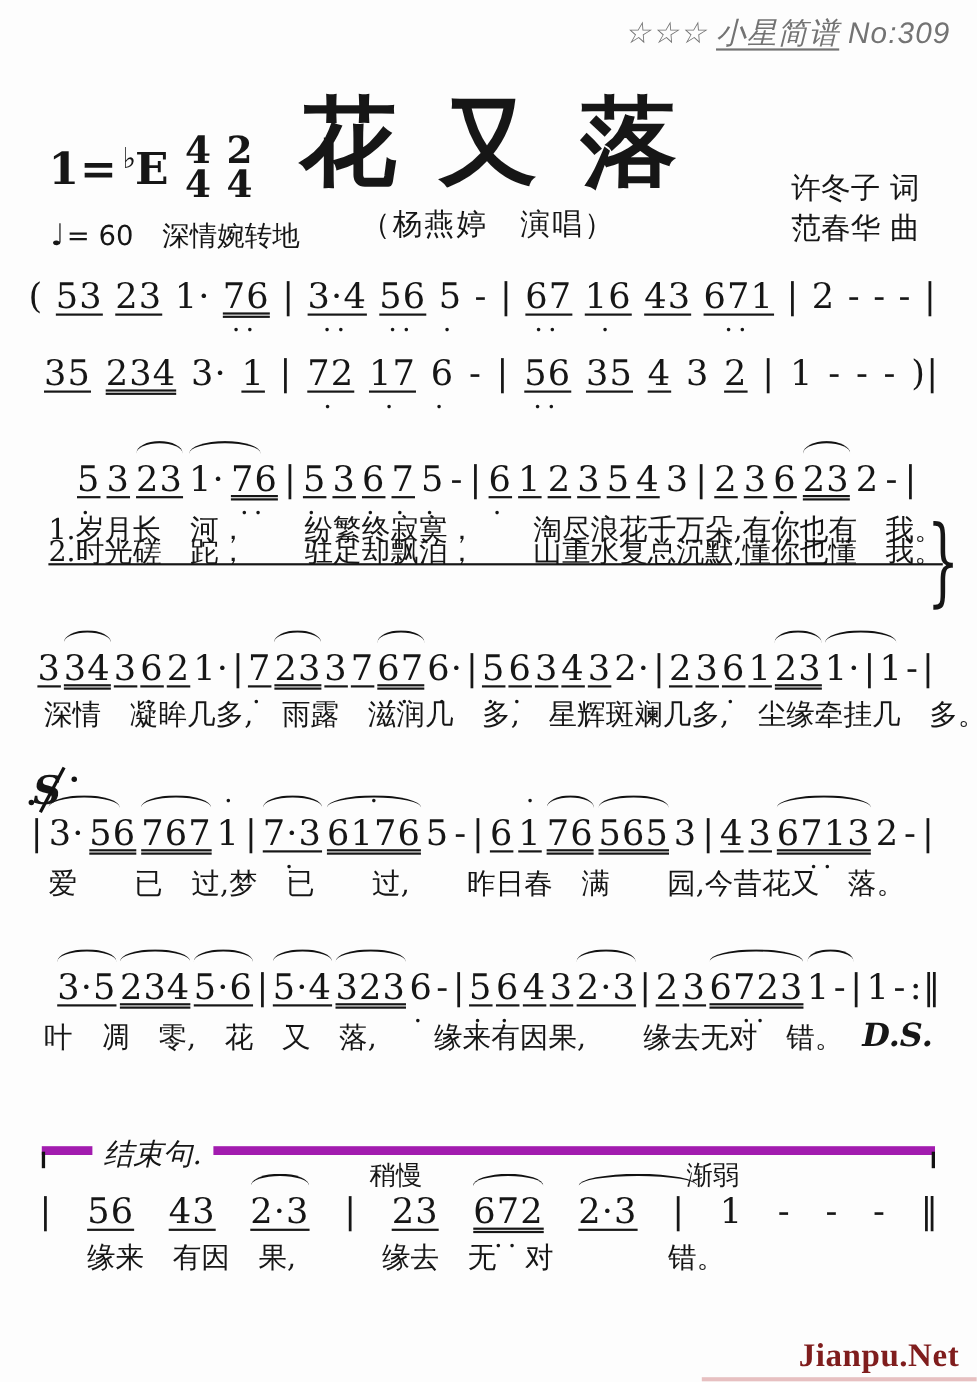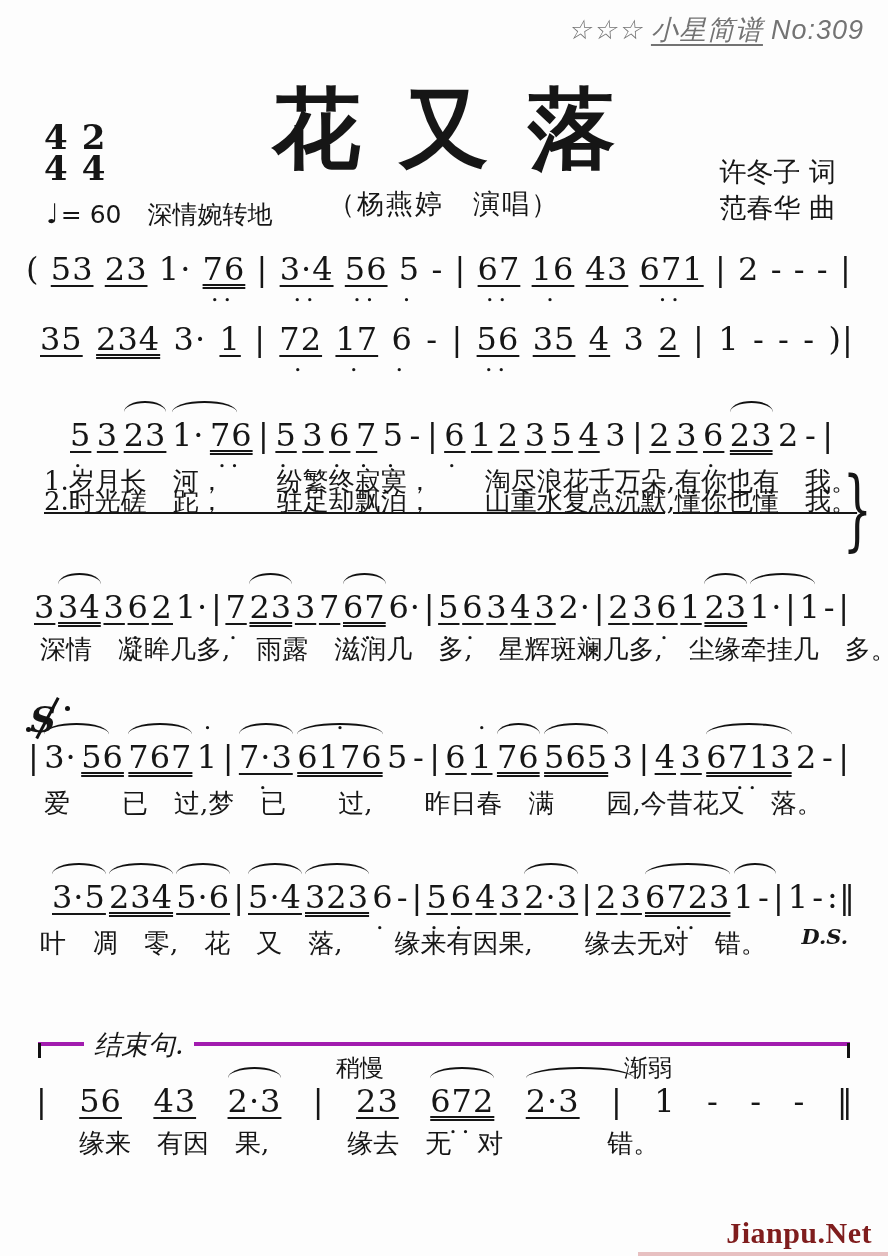--- a/index.html
+++ b/index.html
@@ -58,33 +58,33 @@
   
   .lyric{font-size:26px;white-space:nowrap;font-family:"DejaVu Serif",serif;}
   .v1{left:44px;top:464px;}
   .v2{left:44px;top:484px;text-decoration:underline;}
   .l3{left:40px;top:632px;}
   .l4{left:44px;top:786px;}
   .l5{left:40px;top:926px;}
   .l6{left:48px;top:1126px;margin-left:31px;}
   .brace{right:16px;top:458px;font-size:46px;transform:scaleY(1.9);transform-origin:top;
          font-family:"DejaVu Serif",serif;}
-  .ds{right:40px;top:924px;font-style:italic;font-weight:bold;font-size:21px;}
+  .ds{right:40px;top:924px;font-style:italic;font-weight:bold;font-size:29px;}
 
   
   .segno{left:30px;top:698px;width:36px;height:42px;}
   .segno .s{font-style:italic;font-weight:bold;font-size:36px;font-family:"DejaVu Serif",serif;}
   .segno .slash{position:absolute;left:16px;top:-3px;width:2.5px;height:46px;background:#111;
                 transform:rotate(28deg);}
   .segno .d1,.segno .d2{position:absolute;width:5px;height:5px;border-radius:50%;background:#111;}
   .segno .d1{right:-4px;top:8px;}
   .segno .d2{left:-4px;bottom:8px;}
 
   
-  .bracket{left:38px;right:38px;top:1042px;height:13px;border-top:4px solid #a21caf;}
+  .bracket{left:38px;right:38px;top:1042px;height:13px;border-top:8px solid #a21caf;}
   .bracket::before,.bracket::after{content:"";position:absolute;top:-3px;width:3px;height:15px;background:#111;}
   .bracket::before{left:0;}
   .bracket::after{right:0;}
   .bracket .lbl{position:absolute;left:46px;top:-19px;background:#fdfdfd;padding:0 10px;
                 font-size:27px;font-style:italic;}
   .slower{left:336px;top:1052px;font-size:24px;font-family:"DejaVu Sans",sans-serif;text-align:center;}
   .dim{left:624px;top:1052px;font-size:24px;font-family:"DejaVu Sans",sans-serif;}
 
   
   .footer{right:16px;top:1216px;font-size:30px;font-weight:bold;color:#7f1d1d;
@@ -94,20 +94,21 @@
 </head>
 <body>
 
 <div class="abs hdr">
   <span>☆☆☆</span><span class="brand">小星简谱</span><span>No:309</span>
 </div>
 
 <div class="abs title">花又落</div>
 
 <div class="abs key">
+  <span class="keytxt"><span>1=</span><span class="flat">♭</span><span>E</span></span>
   <span class="ts">
       <i>4</i>
       <i>4</i>
     </span>
   <span class="ts">
       <i>2</i>
       <i>4</i>
     </span>
 </div>
 

